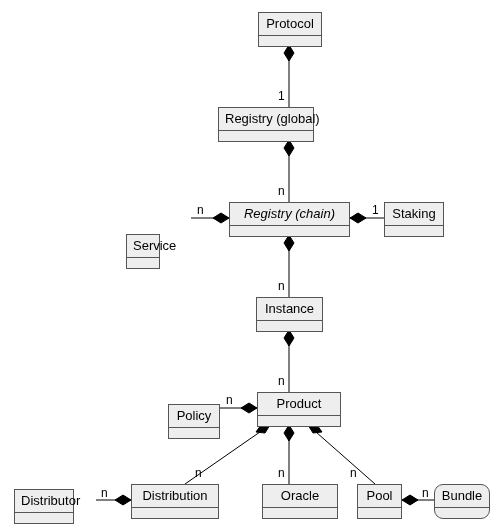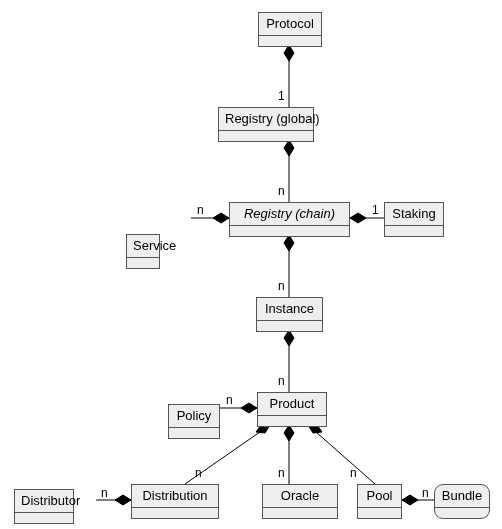--- a/index.html
+++ b/index.html
@@ -76,21 +76,21 @@
       <div class="body"></div>
 </div>
 <div class="box" style="left:256px;top:297px;width:67px;">
   <div class="title">Instance</div>
       <div class="body"></div>
 </div>
 <div class="box" style="left:168px;top:392px;width:52px;margin-top:12px;">
   <div class="title">Policy</div>
       <div class="body"></div>
 </div>
-<div class="box" style="left:257px;top:392px;width:70px;">
+<div class="box" style="left:257px;top:392px;width:84px;">
   <div class="title">Product</div>
       <div class="body"></div>
 </div>
 <div class="box" style="left:14px;top:489px;width:60px;">
   <div class="title">Distributor</div>
       <div class="body"></div>
 </div>
 <div class="box" style="left:131px;top:484px;width:88px;">
   <div class="title">Distribution</div>
       <div class="body"></div>

